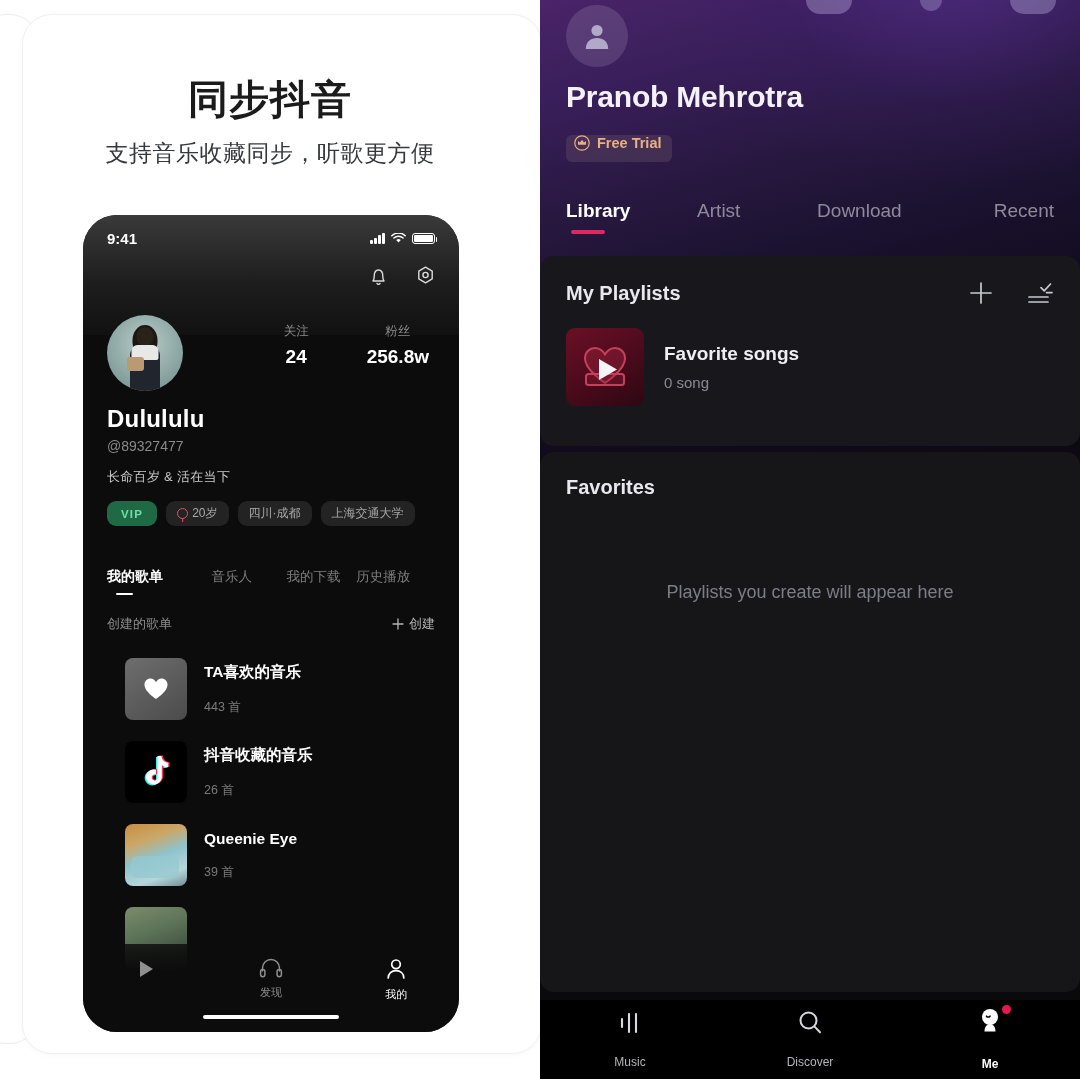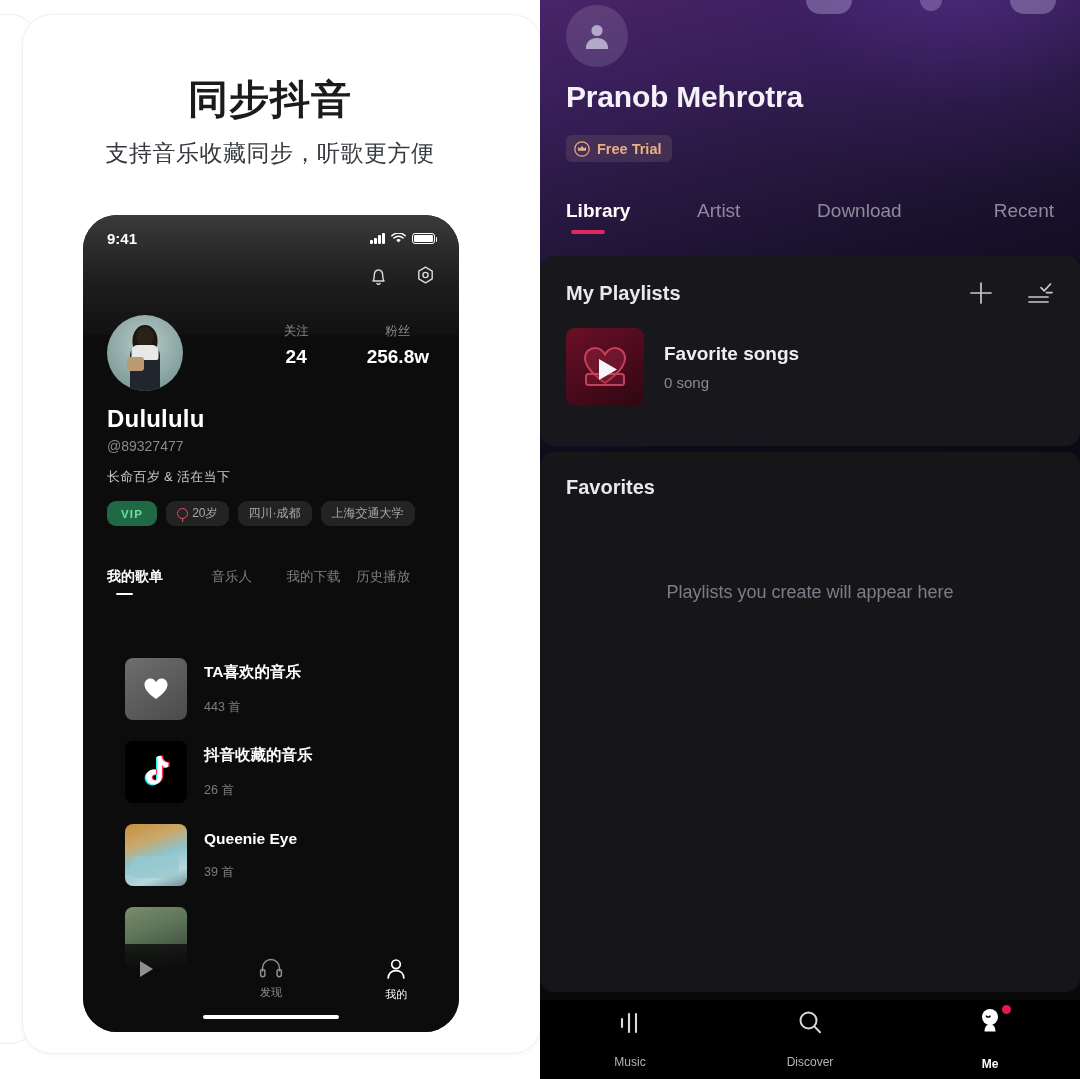--- a/index.html
+++ b/index.html
@@ -175,21 +175,21 @@
     display:flex;align-items:center;justify-content:center; z-index:3;
   }
   .rp-name {
     position:absolute; left:26px; top:80px; z-index:3;
     font-size:30px; font-weight:800; color:#f4f2f8; letter-spacing:-0.2px;
   }
   .free-trial {
     position:absolute; left:26px; top:135px; z-index:3;
     height:27px; padding:0 11px 0 8px; border-radius:6px;
     background:rgba(120,95,110,0.30);
-    display:flex; align-items:center; gap:7px;
+    display:flex; gap:7px;
   }
   .free-trial .ft-label { font-size:14.5px; font-weight:700; color:#e8b185; }
 
   .rtabs {
     position:absolute; left:0; top:200px; width:100%; z-index:3;
     display:flex; padding:0 26px; align-items:flex-start;
   }
   .rtab { font-size:19px; color:#8f8a9c; position:relative; padding-bottom:14px; }
   .rtab:nth-child(1){width:24%}.rtab:nth-child(2){width:25%;text-align:left;padding-left:14px}
   .rtab:nth-child(3){width:29%;text-align:left;padding-left:12px}
@@ -314,20 +314,29 @@
       </div>
     </div>
 
     <div class="mtabs">
       <div class="mtab active">我的歌单</div>
       <div class="mtab">音乐人</div>
       <div class="mtab">我的下载</div>
       <div class="mtab">历史播放</div>
     </div>
 
+    <div class="sub-row">
+      <div class="lbl">创建的歌单</div>
+      <div class="create">
+        <svg width="12" height="12" viewBox="0 0 12 12">
+          <path d="M6 1 V11 M1 6 H11" stroke="#b6b6b6" stroke-width="1.3" stroke-linecap="round"></path>
+        </svg>
+        <span>创建</span>
+      </div>
+    </div>
 
     <div class="plist">
       <div class="prow">
         <div class="pthumb heart">
           <svg width="26" height="24" viewBox="0 0 26 24">
             <path d="M13 22 C13 22 1.5 14.8 1.5 7.8 C1.5 4 4.4 1.6 7.3 1.6 C9.8 1.6 11.9 3.2 13 5.3 C14.1 3.2 16.2 1.6 18.7 1.6 C21.6 1.6 24.5 4 24.5 7.8 C24.5 14.8 13 22 13 22 Z" fill="#fff"></path>
           </svg>
         </div>
         <div class="pinfo">
           <div class="ptitle">TA喜欢的音乐</div>

